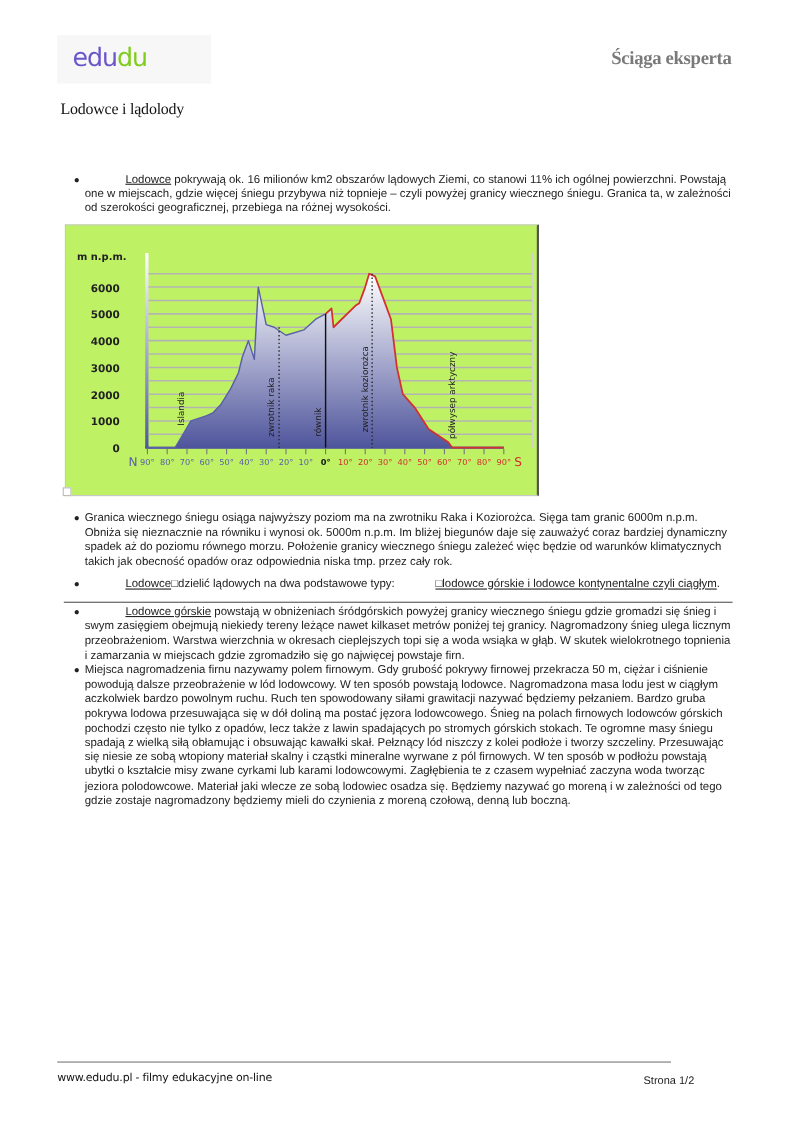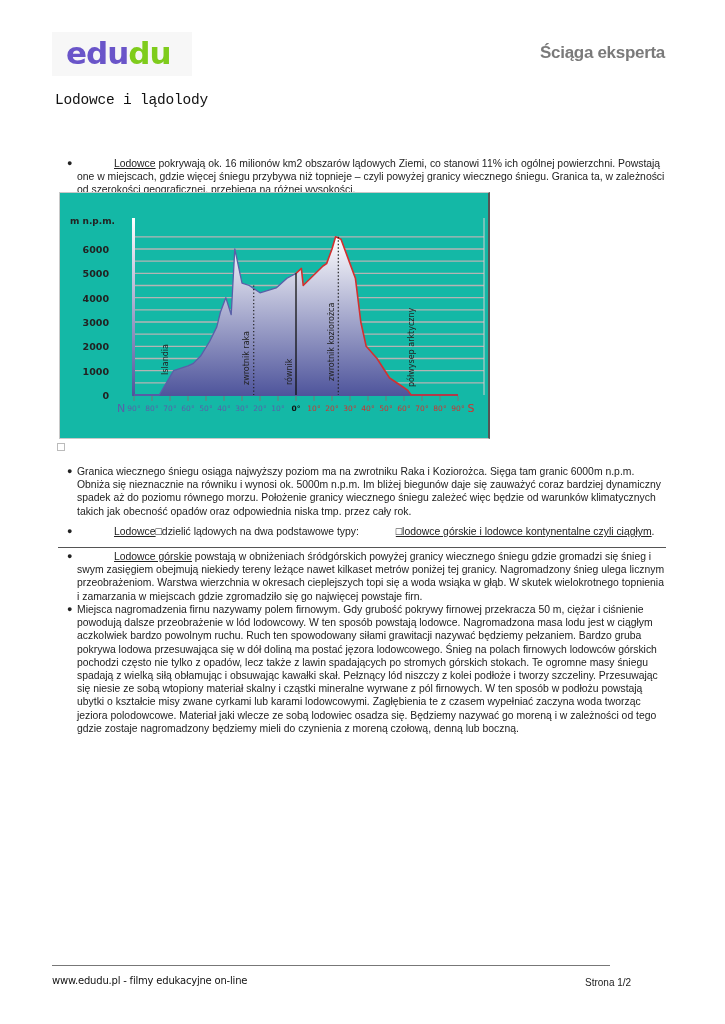--- a/index.html
+++ b/index.html
@@ -1,33 +1,33 @@
 <!DOCTYPE html>
 <html><head>
 <meta charset="utf-8">
 <style>
   html, body { margin: 0; padding: 0; background: #ffffff; }
   body { width: 725px; height: 1024px; position: relative; overflow: hidden;
          font-family: "Liberation Sans", sans-serif; color: #222; }
   .logo { position: absolute; left: 52px; top: 32px; width: 140px; height: 44px;
           background: #f7f7f7; }
   .logo-text { position: absolute; left: 14px; top: 1px; font-family: "DejaVu Sans", sans-serif;
-               font-weight: bold; font-size: 31px; letter-spacing: -1px; line-height: 40px; }
+               font-weight: normal; font-size: 23px; letter-spacing: -1px; line-height: 40px; }
   .logo-a { color: #6a55c9; }
   .logo-b { color: #7fcc1c; }
-  .header-right { position: absolute; right: 60px; top: 43px; font-family: Liberation Sans, sans-serif;
+  .header-right { position: absolute; right: 60px; top: 43px; font-family: Liberation Serif, serif;
                   font-size: 17px; color: #7a7a7a; font-weight: bold; letter-spacing: -0.3px; }
-  .page-title { position: absolute; left: 55px; top: 92px; font-family: Liberation Mono, monospace;
+  .page-title { position: absolute; left: 55px; top: 92px; font-family: Liberation Serif, serif;
                 font-size: 14.5px; color: #111; letter-spacing: -0.2px; }
   .para { position: absolute; left: 77px; width: 592px; font-size: 10.4px; line-height: 13.2px; color: #222; }
   .para .bullet { position: absolute; left: -10px; top: 0; font-size: 9px; }
   .u { text-decoration: underline; margin-left: 37px; }
   .sep { position: absolute; left: 58px; width: 608px; height: 1px; background: #555; }
-  .chart-box { position: absolute; left: 59px; top: 192px; width: 428px; height: 245px;
-               border: 1px solid #c8c8c8; border-right: 2px solid #555; background: #14b8a6; }
+  .chart-box { position: absolute; left: 59px; top: 204px; width: 428px; height: 245px;
+               border: 1px solid #c8c8c8; border-right: 2px solid #555; background: #bef264; }
   .chart-small-box { position: absolute; left: 57px; top: 443px; width: 6px; height: 6px; border: 1px solid #bbb; background:#fff; }
   svg text { font-family: "DejaVu Sans", sans-serif; }
   .footer-line { position: absolute; left: 52px; top: 965px; width: 558px; height: 1px; background: #777; }
   .footer-left { position: absolute; left: 52px; top: 975px; font-family: "DejaVu Sans", sans-serif;
                  font-size: 10px; color: #111; letter-spacing: -0.2px; }
   .footer-right { position: absolute; left: 585px; top: 977px; font-size: 10px; color: #222; }
 </style>
 </head>
 <body>
 

